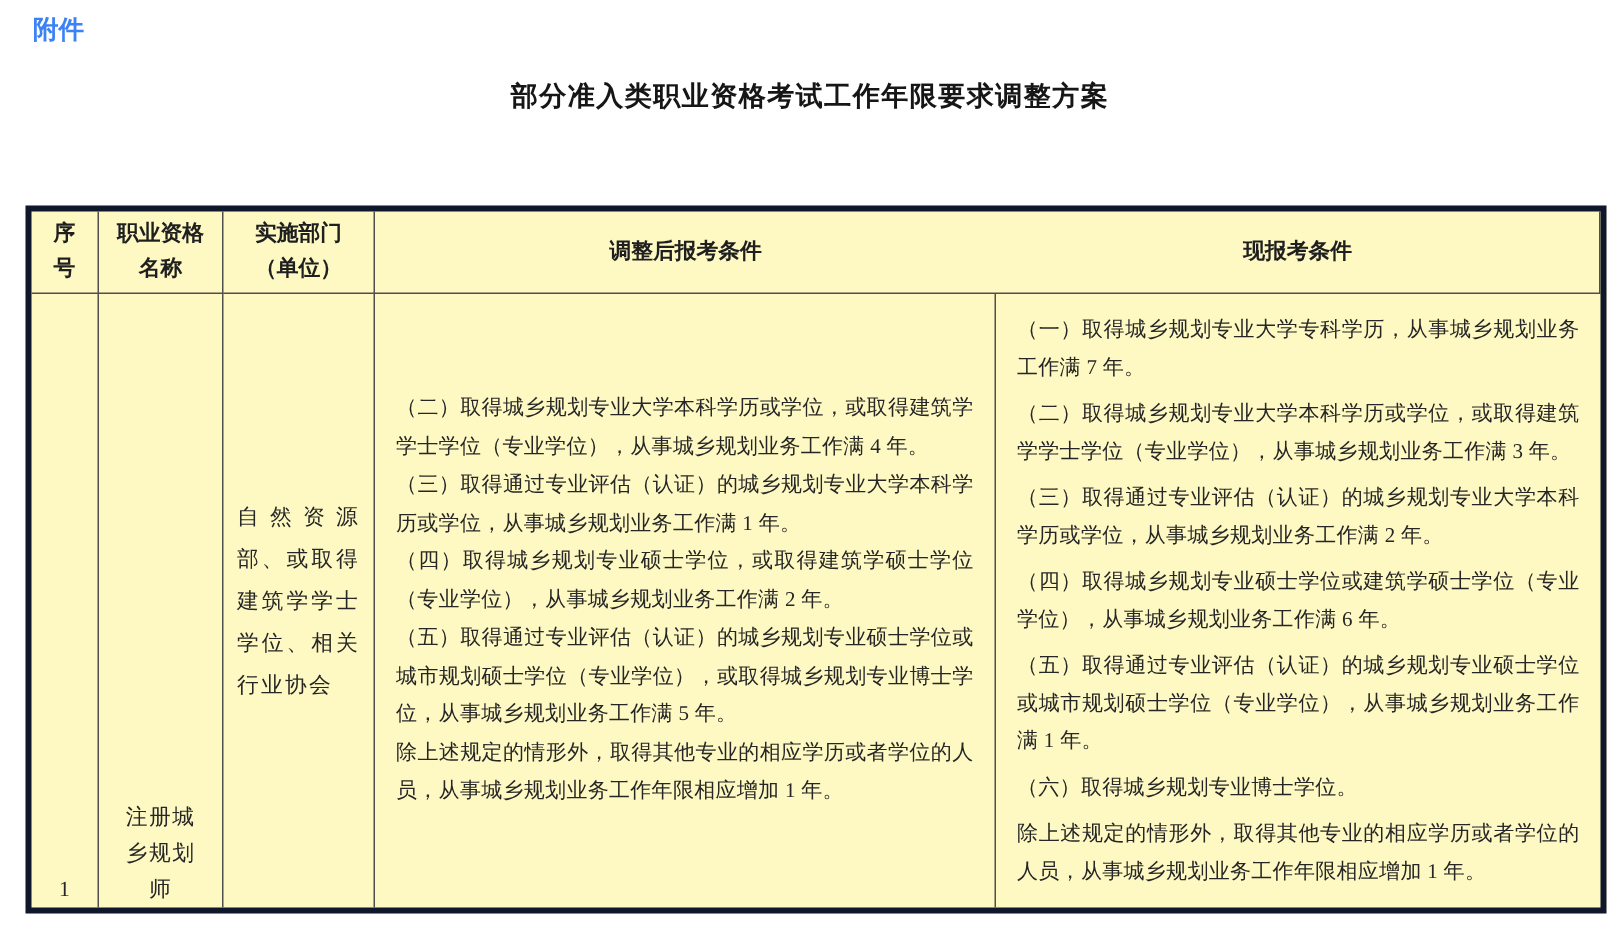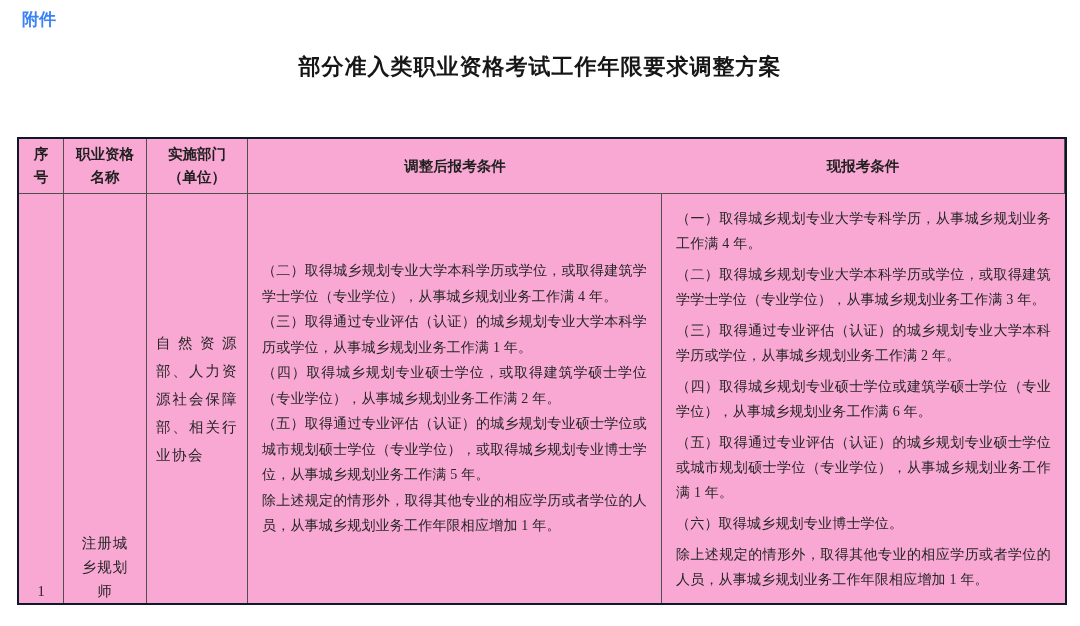--- a/index.html
+++ b/index.html
@@ -27,34 +27,34 @@
   }
 
   .doc-title {
     position: absolute;
     left: 0;
     top: 52px;
     width: 1080px;
     text-align: center;
     font-family: "Liberation Sans", "DejaVu Sans", sans-serif;
     font-weight: bold;
-    font-size: 22px;
+    font-size: 18px;
     letter-spacing: 1px;
     color: #161616;
   }
 
   .doc-table {
     position: absolute;
     left: 17px;
     top: 137px;
     display: grid;
     grid-template-columns: 45px 83px 101px 414px 403px;
     grid-template-rows: 55px 409px;
-    border: 2px solid #0f172a;
-    background: #f9a8d4;
+    border: 4px solid #0f172a;
+    background: #fef9c3;
   }
 
   .cell {
     border-right: 1px solid #4f4f4f;
     border-bottom: 1px solid #4f4f4f;
     box-sizing: border-box;
     display: flex;
     align-items: center;
     justify-content: center;
     overflow: hidden;
@@ -135,33 +135,33 @@
 
   <div class="cell td-center last-row">
     <span>1</span>
   </div>
 
   <div class="cell td-center last-row">
     <span class="wrap-name">注册城乡规划师</span>
   </div>
 
   <div class="cell td-dept last-row">
-    <span>自然资源部、人力资源社会保障部、相关行业协会</span>
+    <span>自然资源部、或取得建筑学学士学位、相关行业协会</span>
   </div>
 
   <div class="cell td-cond last-row">
     <p>（二）取得城乡规划专业大学本科学历或学位，或取得建筑学学士学位（专业学位），从事城乡规划业务工作满 4 年。</p>
     <p>（三）取得通过专业评估（认证）的城乡规划专业大学本科学历或学位，从事城乡规划业务工作满 1 年。</p>
     <p>（四）取得城乡规划专业硕士学位，或取得建筑学硕士学位（专业学位），从事城乡规划业务工作满 2 年。</p>
     <p>（五）取得通过专业评估（认证）的城乡规划专业硕士学位或城市规划硕士学位（专业学位），或取得城乡规划专业博士学位，从事城乡规划业务工作满 5 年。</p>
     <p>除上述规定的情形外，取得其他专业的相应学历或者学位的人员，从事城乡规划业务工作年限相应增加 1 年。</p>
   </div>
 
   <div class="cell td-cond spaced last-col last-row">
-    <p>（一）取得城乡规划专业大学专科学历，从事城乡规划业务工作满 4 年。</p>
+    <p>（一）取得城乡规划专业大学专科学历，从事城乡规划业务工作满 7 年。</p>
     <p>（二）取得城乡规划专业大学本科学历或学位，或取得建筑学学士学位（专业学位），从事城乡规划业务工作满 3 年。</p>
     <p>（三）取得通过专业评估（认证）的城乡规划专业大学本科学历或学位，从事城乡规划业务工作满 2 年。</p>
     <p>（四）取得城乡规划专业硕士学位或建筑学硕士学位（专业学位），从事城乡规划业务工作满 6 年。</p>
     <p>（五）取得通过专业评估（认证）的城乡规划专业硕士学位或城市规划硕士学位（专业学位），从事城乡规划业务工作满 1 年。</p>
     <p>（六）取得城乡规划专业博士学位。</p>
     <p>除上述规定的情形外，取得其他专业的相应学历或者学位的人员，从事城乡规划业务工作年限相应增加 1 年。</p>
   </div>
 
 </div>
 

